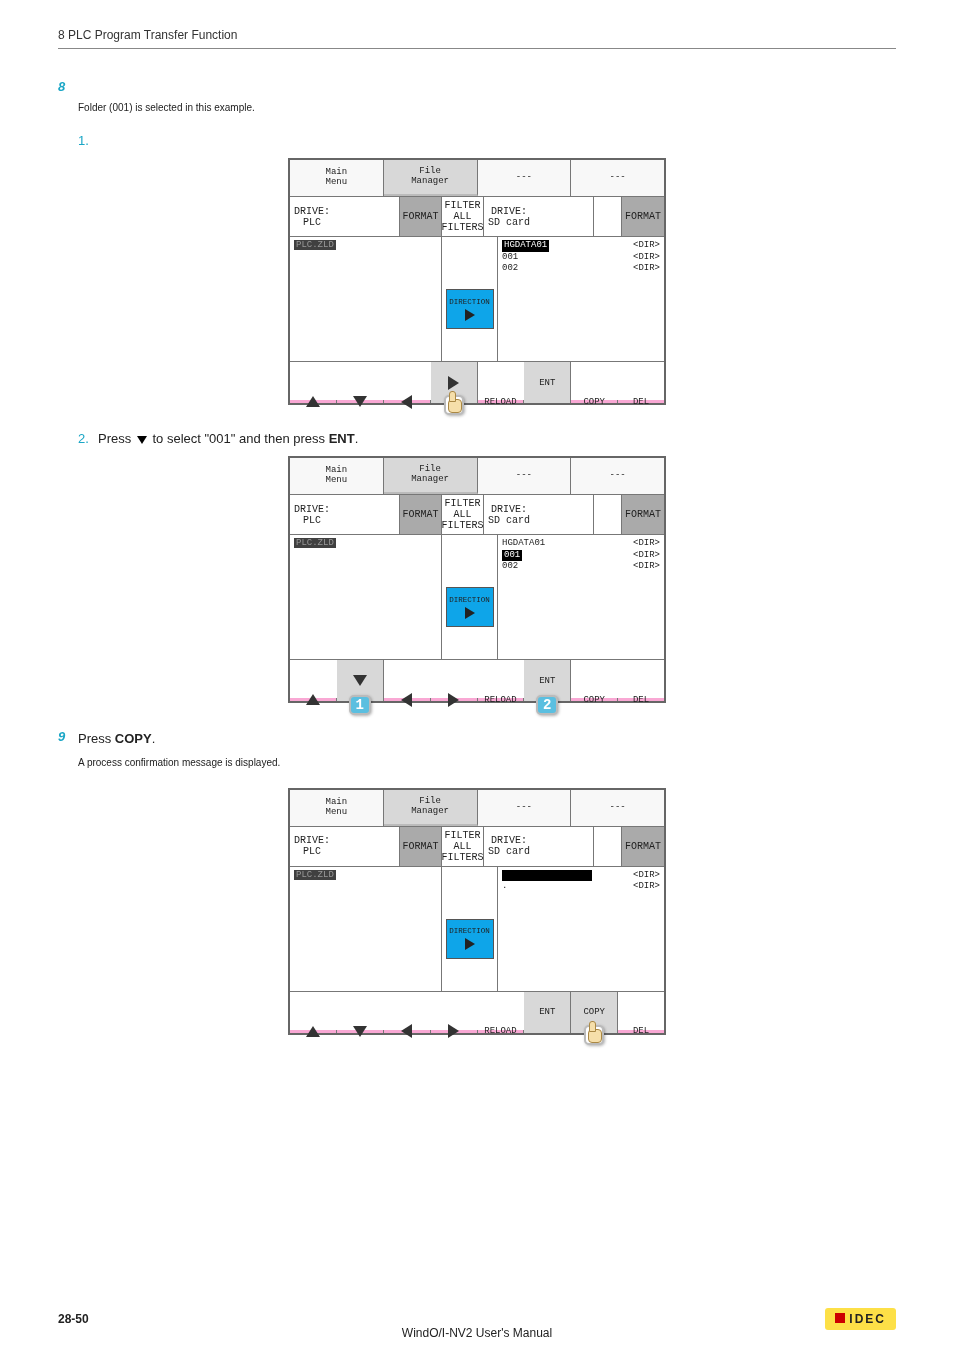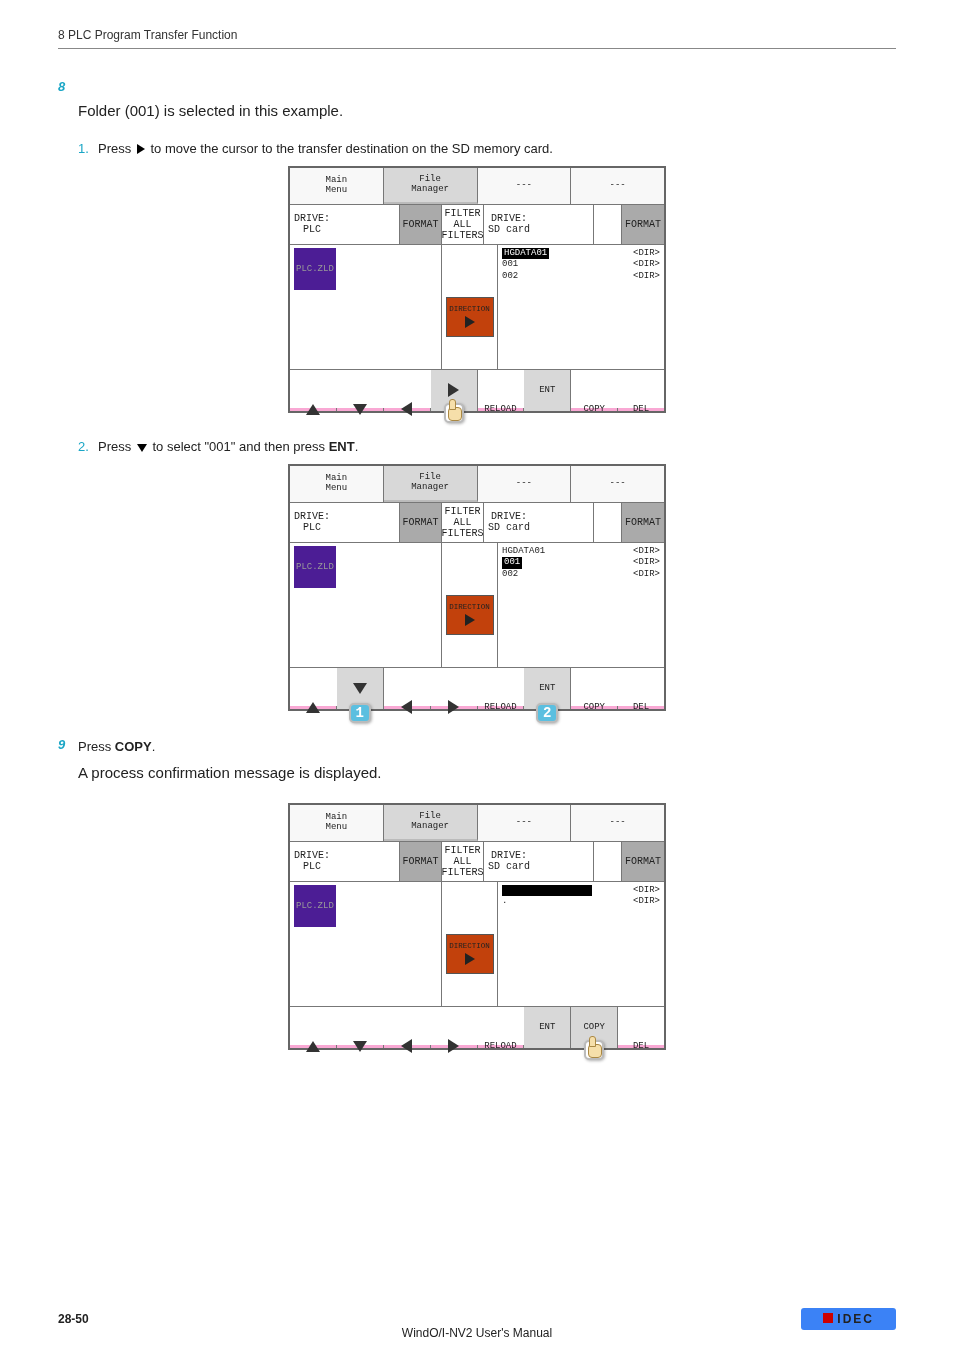--- a/index.html
+++ b/index.html
@@ -34,21 +34,21 @@
     font-style: italic;
     font-size: 13px;
   }
   .step-text {
     font-size: 13px;
     line-height: 1.5;
   }
   .step-sub {
     margin-left: 20px;
     margin-bottom: 18px;
-    font-size: 15px;
+    font-size: 10px;
     line-height: 1.5;
   }
   .sub-step-row {
     display: flex;
     margin-left: 20px;
     margin-bottom: 10px;
     font-size: 13px;
   }
   .sub-num {
     width: 20px;
@@ -134,36 +134,36 @@
   .body-left {
     width: 152px;
     border-right: 1px solid #777;
     font-size: 9px;
     padding: 3px 4px;
     position: relative;
   }
   .row-dimmed {
     color:#999;
     display:inline-block;
-    background:#4c1d95;
-    padding: 16px 2px;
+    background:#404040;
+    padding: 0 2px;
   }
   .body-mid {
     width: 56px;
     border-right: 1px solid #777;
     display: flex;
     flex-direction: column;
     align-items: center;
     justify-content: center;
     font-size: 7.5px;
   }
   .dir-box {
     width: 48px;
     height: 40px;
-    background: #c2410c;
+    background: #0ea5e9;
     border: 1px solid #555;
     display: flex;
     flex-direction: column;
     align-items: center;
     justify-content: center;
     margin-top: 20px;
   }
   .dir-box .tri {
     width: 0; height: 0;
     border-top: 6px solid transparent;
@@ -255,22 +255,22 @@
     left: 58px;
     right: 58px;
     display: flex;
     justify-content: space-between;
     align-items: center;
     font-size: 12px;
   }
   .foot-left { font-weight: bold; }
   .foot-center { position:absolute; left:50%; transform:translateX(-50%);margin-top:28px; }
   .foot-right {
-    background: #3b82f6;
-    padding: 4px 22px;
+    background: #fde047;
+    padding: 4px 10px;
     border-radius: 3px;
     font-weight: bold;
     letter-spacing: 2px;
   }
   .foot-right .square {
     display:inline-block; width:10px; height:10px; background:#c00; margin-right:4px; vertical-align:0;
   }
 </style>
 </head>
 <body>
@@ -278,25 +278,20 @@
 <div class="page">
   <div class="header-line">8 PLC Program Transfer Function</div>
 
   <div class="step-row">
     <div class="step-num">8</div>
   </div>
   <div class="step-sub">Folder (001) is selected in this example.</div>
 
   <div class="sub-step-row">
     <div class="sub-num">1.</div>
-    <div>
-      <span>Press</span>
-      <span class="tri-right-sm"></span>
-      <span>to move the cursor to the transfer destination on the SD memory card.</span>
-    </div>
   </div>
 
   <div class="device">
     <div class="dev-tabs">
       <div class="dev-tab">
           <div><span>Main</span><br><span>Menu</span></div>
         </div>
       <div class="dev-tab active">
           <div><span>File</span><br><span>Manager</span></div>
         </div>

